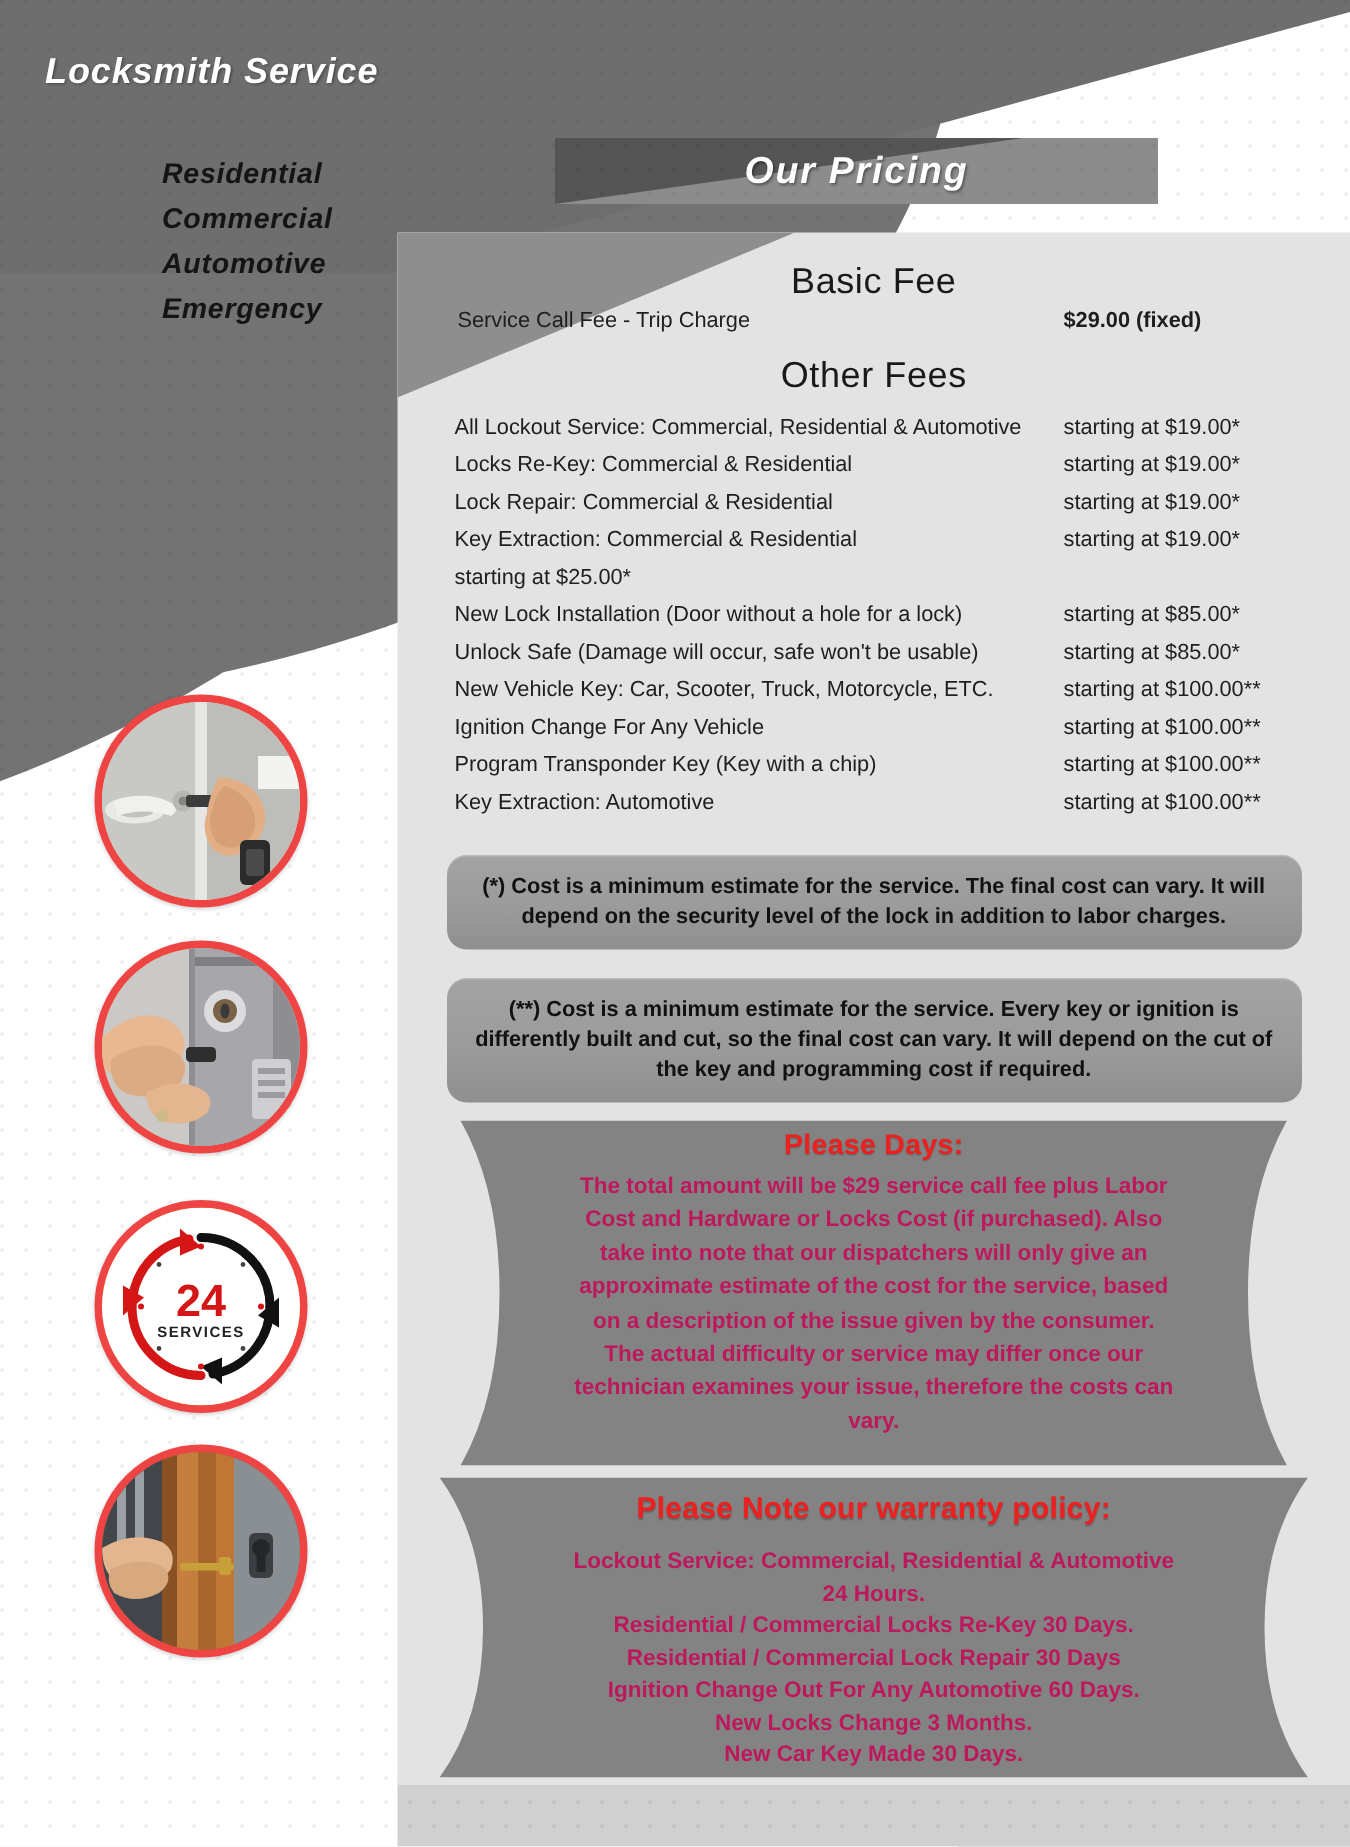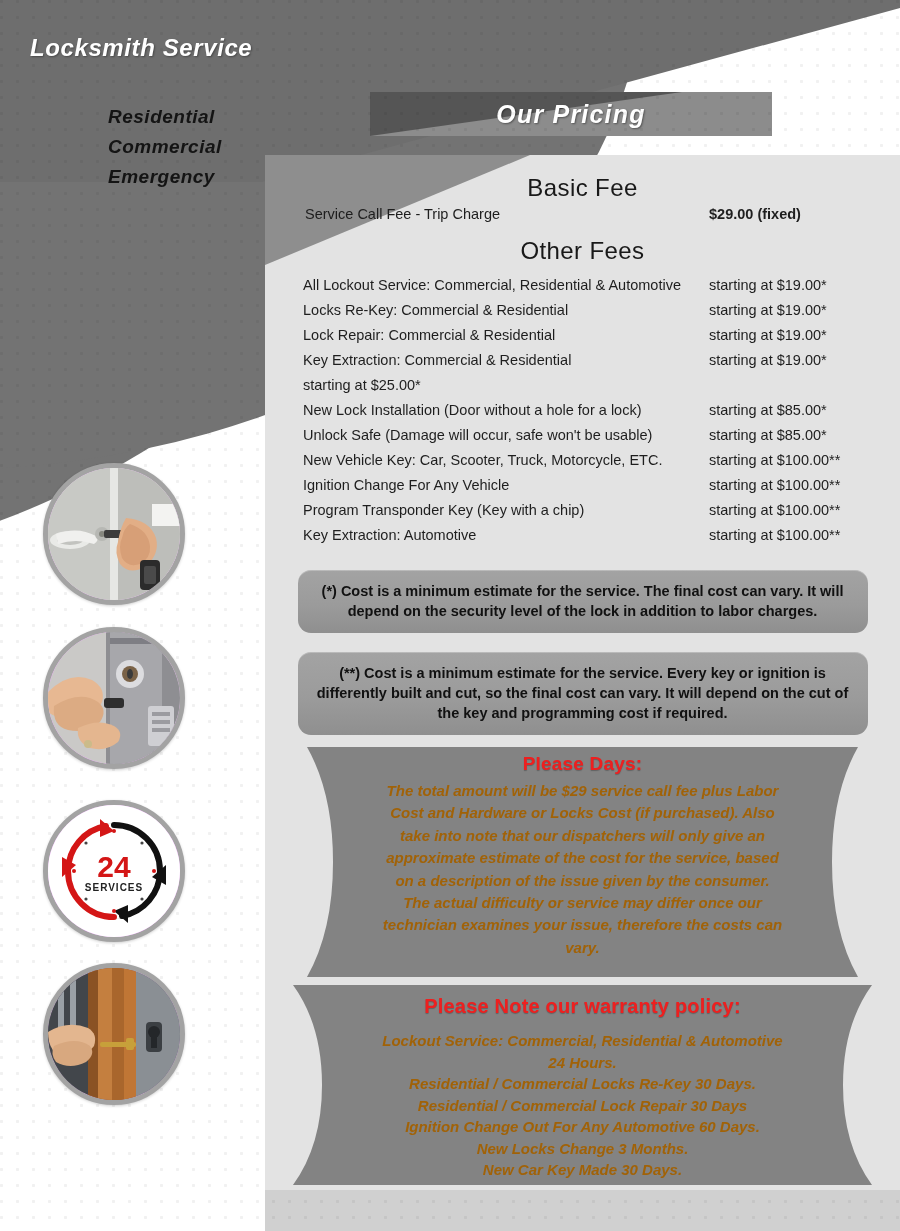--- a/index.html
+++ b/index.html
@@ -105,27 +105,27 @@
     font-style: italic;
     color: #141414;
     line-height: 30px;
     letter-spacing: 0.5px;
     white-space: nowrap;
   }
 
   
   .photo {
     position: absolute;
-    left: 43px;
+    left: 63px;
     width: 142px; height: 142px;
     border-radius: 50%;
-    border: 5px solid #a3a3a3;
+    border: 5px solid #ef4444;
     box-sizing: border-box;
     overflow: hidden;
-    background: #f0abfc;
+    background: #f97316;
     box-shadow: 0 1px 3px rgba(0,0,0,0.20);
   }
   .photo .inner { position: absolute; inset: 0; }
   .photo svg { position: absolute; inset: 0; width: 100%; height: 100%; display: block; }
 
   #photo1 { top: 463px; }
   #photo2 { top: 627px; }
   #photo3 { top: 800px; }
   #photo4 { top: 963px; }
 
@@ -247,25 +247,24 @@
     text-align: center;
   }
   .hg-title {
     color: #ee1f1f;
     font-size: 19px;
     font-weight: bold;
     letter-spacing: 0.2px;
     text-shadow: 0 1px 1px rgba(0,0,0,0.25);
   }
   .hg-body {
-    color: #a16207;
+    color: #be185d;
     font-size: 15px;
     font-weight: bold;
     line-height: 22.4px;
-    font-style: italic;
   }
   .hg-body div { white-space: nowrap; }
 
   #please-note-wrap { margin-top: 12px; height: 230px; }
   #please-note-wrap .hourglass-inner { padding-top: 6px; }
   #please-note-wrap .hg-title { font-size: 19px; }
   #please-note-wrap .hg-body { margin-top: 5px; }
 
   #warranty-wrap { margin-top: 8px; height: 200px; }
   #warranty-wrap .hourglass-inner { padding-top: 10px; }
@@ -292,20 +291,21 @@
 
   <div class="dotgrid"></div>
 
   <div class="left-rail">
 
     <div class="brand-title">Locksmith Service</div>
 
     <ul class="service-list">
       <li>Residential</li>
       <li>Commercial</li>
+      <li>Automotive</li>
       <li>Emergency</li>
     </ul>
 
     <div class="photo" id="photo1">
       <div class="inner">
         <svg viewBox="0 0 132 132" preserveAspectRatio="xMidYMid slice">
           <rect x="0" y="0" width="132" height="132" fill="#cfd0cc"></rect>
           <rect x="0" y="0" width="62" height="132" fill="#c8c9c5"></rect>
           <rect x="62" y="0" width="8" height="132" fill="#e6e7e4"></rect>
           <rect x="70" y="0" width="62" height="132" fill="#bdbeba"></rect>

